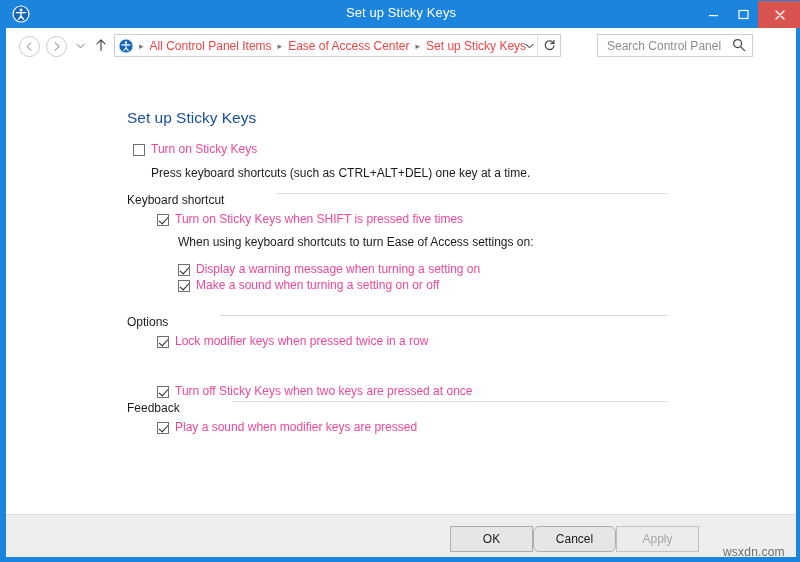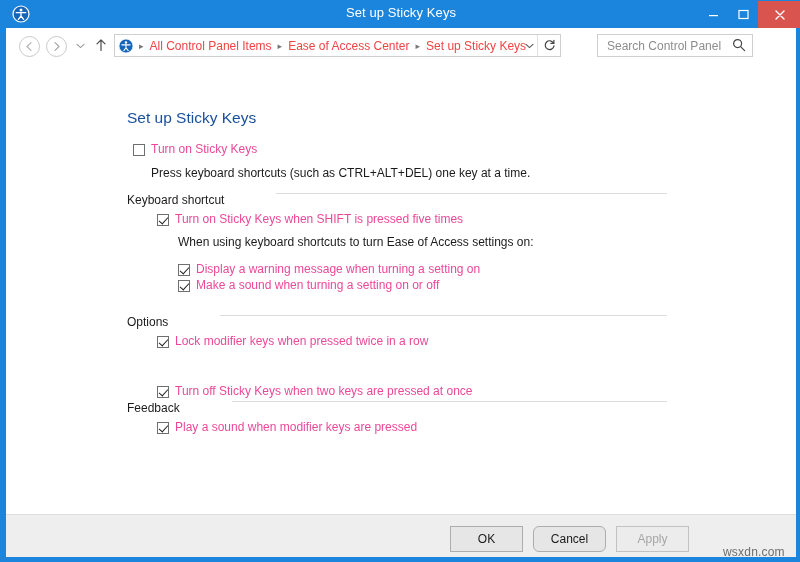--- a/index.html
+++ b/index.html
@@ -260,21 +260,21 @@
     width: 790px;
     height: 43px;
     background: #efeeee;
     border-top: 1px solid #e0dedd;
     box-sizing: border-box;
   }
   .btn {
     position: absolute;
     top: 11px;
     height: 22px;
-    width: 73px;
+    width: 83px;
     box-sizing: border-box;
     border: 1px solid #adadad;
     background: #e6e6e6;
     font-family: "Liberation Sans", sans-serif;
     font-size: 12px;
     color: #1b1b1b;
     display: flex;
     align-items: center;
     justify-content: center;
     padding: 12px;

